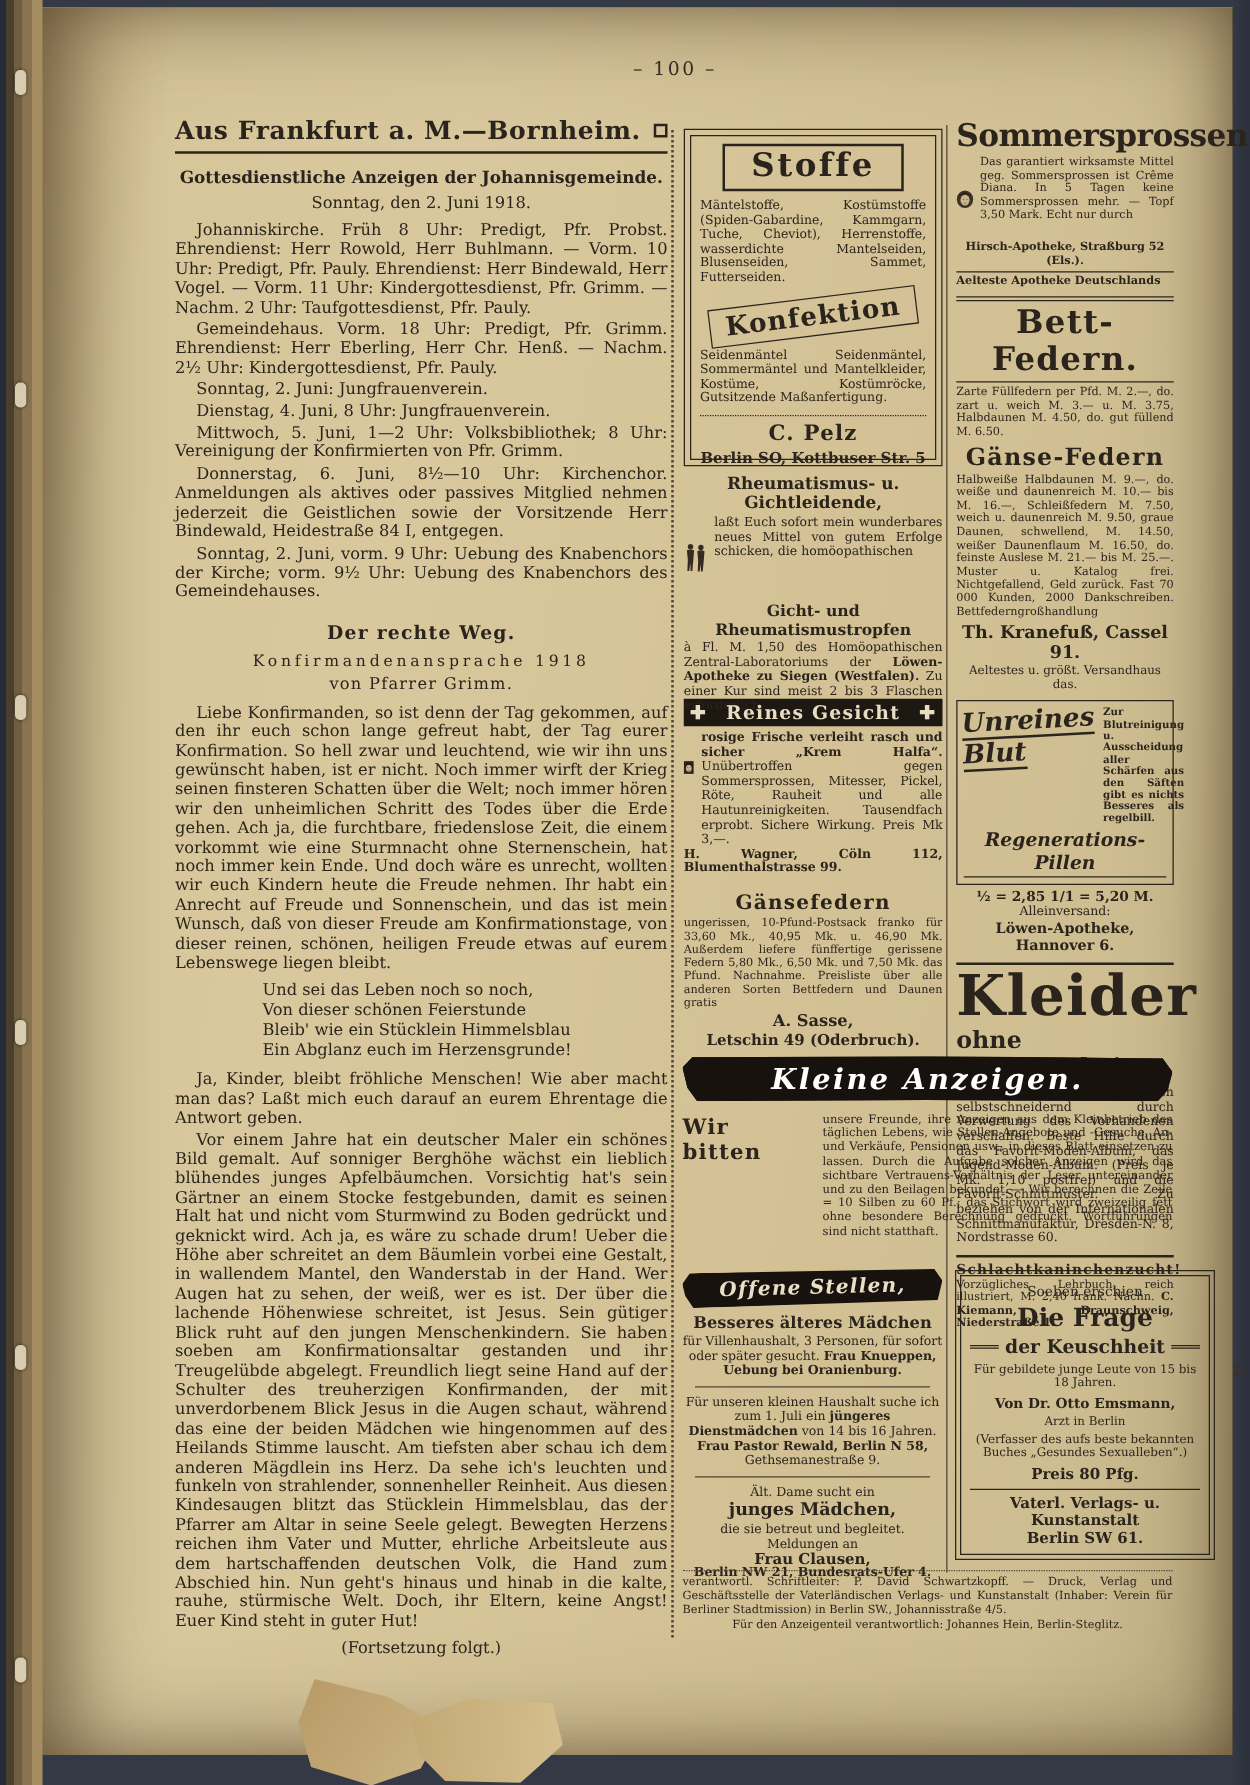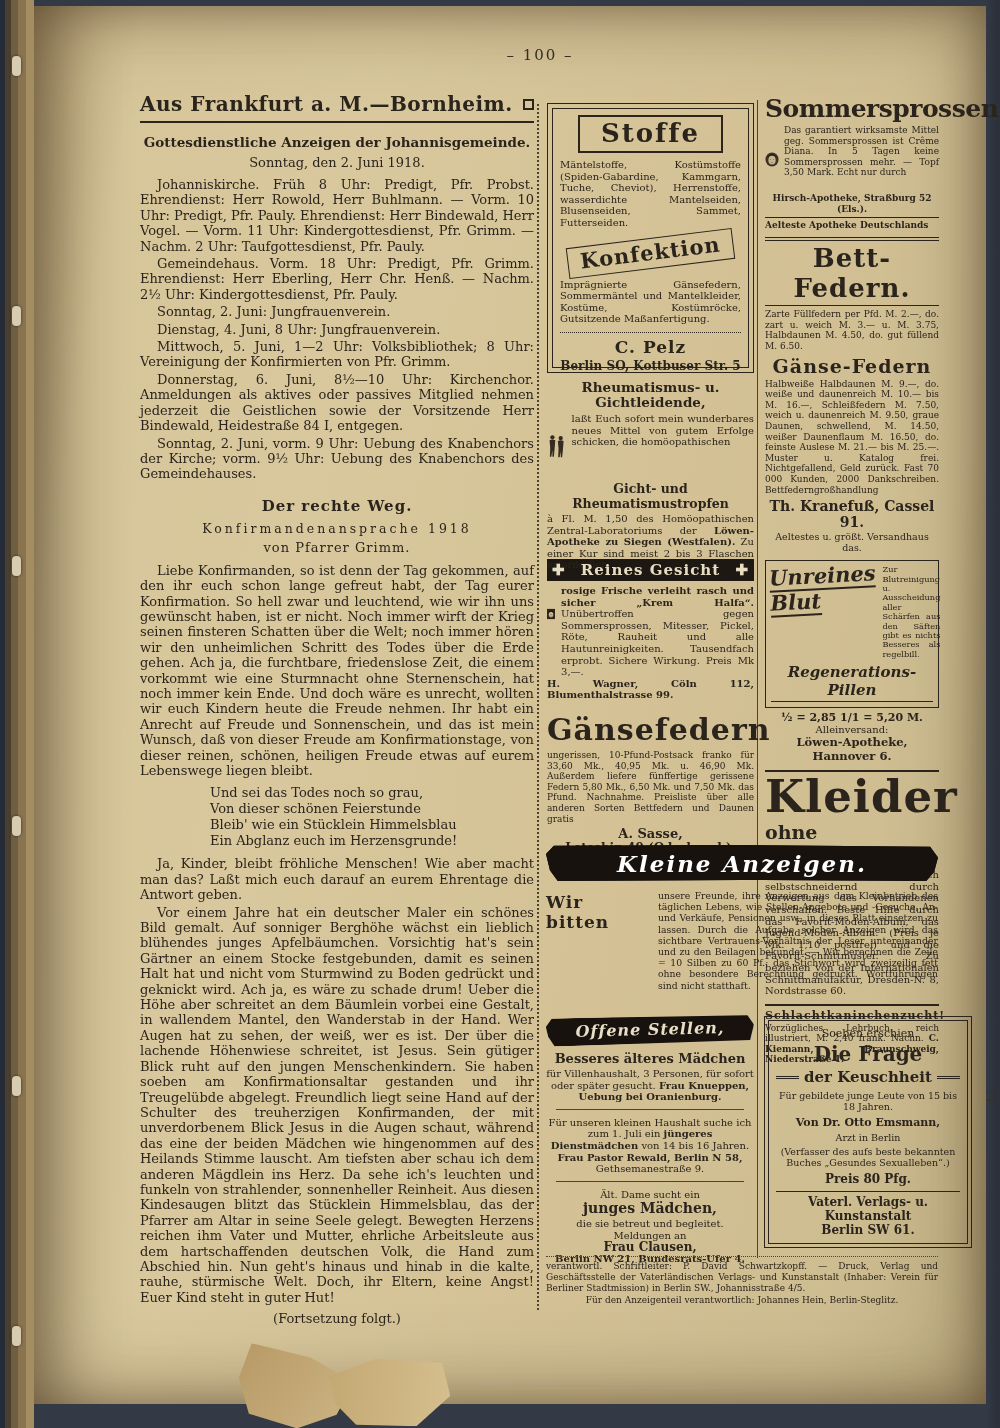--- a/index.html
+++ b/index.html
@@ -72,40 +72,40 @@
   .rheuma { height:172px; }
   .rheuma-title { font-size:13.5px; font-weight:bold; text-align:center; line-height:15px; margin-bottom:3px; }
   .rheuma-row { display:flex; gap:5px; }
   .rheuma-emph { font-size:12.5px; font-weight:bold; text-align:center; margin:2px 0; }
 
   .gesicht { height:146px; }
   .gesicht-banner { background:#1d1812; color:#e7ddc3; display:flex; align-items:center; justify-content:space-between; padding:2px 5px; font-size:15px; font-weight:bold; letter-spacing:1px; }
   .gesicht-row { display:flex; gap:6px; margin-top:4px; }
 
   .gaense { height:138px; }
-  .gaense-title { font-size:30px; font-weight:bold; text-align:center; letter-spacing:1px; margin-bottom:3px; }
+  .gaense-title { font-size:16px; font-weight:bold; text-align:center; letter-spacing:1px; margin-bottom:3px; }
 
   
   #col-right { left:765px; top:94px; width:174px; }
   .somm-title { font-size:25px; font-weight:bold; letter-spacing:-.5px; text-align:center; }
   .somm-row { display:flex; gap:5px; margin-top:2px; }
   .somm-foot { border-top:1.5px solid #2b241c; margin-top:3px; padding-top:2px; font-size:9px; text-align:left; font-weight:bold; }
 
   .bett { border-top:4px double #2b241c; margin-top:5px; padding-top:2px; }
   .bett-title { font-size:26px; font-weight:bold; text-align:center; letter-spacing:1px; border-bottom:1.5px solid #2b241c; padding-bottom:2px; margin-bottom:3px; }
   .bett-sub { font-size:19px; font-weight:bold; text-align:center; letter-spacing:1px; margin:3px 0 2px; }
   .bett-name { font-size:14px; font-weight:bold; text-align:center; margin-top:3px; }
   .bett-foot { font-size:9.5px; text-align:center; margin-top:1px; }
 
   .blut { margin-top:7px; }
   .blut-box { border:1.5px solid #2b241c; padding:4px 5px 5px; }
   .blut-row { display:flex; gap:5px; }
   .blut-title { flex:0 0 58%; font-style:italic; font-weight:bold; font-size:21px; line-height:22px; transform:rotate(-3deg); }
   .blut-title .u { border-bottom:2px solid #2b241c; display:inline-block; padding-bottom:1px; }
-  .blut-side { flex:1; font-size:8.2px; line-height:9.4px; font-weight:normal; text-align:justify; }
+  .blut-side { flex:1; font-size:8.2px; line-height:9.4px; font-weight:bold; text-align:justify; }
   .blut-prod { font-style:italic; font-weight:bold; font-size:15px; text-align:center; border-bottom:1.5px solid #2b241c; margin-top:4px; padding-bottom:2px; }
   .blut-price { font-size:11px; text-align:center; margin-top:3px; font-weight:bold; }
   .blut-dist { font-size:10px; text-align:center; }
   .blut-name { font-size:11.5px; font-weight:bold; text-align:center; }
 
   .kleider { border-top:2px solid #2b241c; margin-top:7px; padding-top:2px; }
   .kleider-title { font-size:45px; font-weight:bold; line-height:46px; letter-spacing:1px; }
   .kleider-sub { font-size:19px; font-weight:bold; margin:1px 0 4px; }
 
   .kaninchen { border-top:2px solid #2b241c; margin-top:6px; padding-top:3px; }
@@ -179,41 +179,41 @@
   <div class="p">Dienstag, 4. Juni, 8 Uhr: Jungfrauenverein.</div>
   <div class="p">Mittwoch, 5. Juni, 1—2 Uhr: Volksbibliothek; 8 Uhr: Vereinigung der Konfirmierten von Pfr. Grimm.</div>
   <div class="p">Donnerstag, 6. Juni, 8½—10 Uhr: Kirchenchor. Anmeldungen als aktives oder passives Mitglied nehmen jederzeit die Geistlichen sowie der Vorsitzende Herr Bindewald, Heidestraße 84 I, entgegen.</div>
   <div class="p">Sonntag, 2. Juni, vorm. 9 Uhr: Uebung des Knabenchors der Kirche; vorm. 9½ Uhr: Uebung des Knabenchors des Gemeindehauses.</div>
 
   <div class="sermon-title">Der rechte Weg.</div>
   <div class="sermon-sub1">Konfirmandenansprache 1918</div>
   <div class="sermon-sub2">von Pfarrer Grimm.</div>
   <div class="p">Liebe Konfirmanden, so ist denn der Tag gekommen, auf den ihr euch schon lange gefreut habt, der Tag eurer Konfirmation. So hell zwar und leuchtend, wie wir ihn uns gewünscht haben, ist er nicht. Noch immer wirft der Krieg seinen finsteren Schatten über die Welt; noch immer hören wir den unheimlichen Schritt des Todes über die Erde gehen. Ach ja, die furchtbare, friedenslose Zeit, die einem vorkommt wie eine Sturmnacht ohne Sternenschein, hat noch immer kein Ende. Und doch wäre es unrecht, wollten wir euch Kindern heute die Freude nehmen. Ihr habt ein Anrecht auf Freude und Sonnenschein, und das ist mein Wunsch, daß von dieser Freude am Konfirmationstage, von dieser reinen, schönen, heiligen Freude etwas auf eurem Lebenswege liegen bleibt.</div>
   <div class="poem">
-    <div>Und sei das Todes noch so grau,</div>
+    <div>Und sei das Leben noch so noch,</div>
     <div>Von dieser schönen Feierstunde</div>
     <div>Bleib' wie ein Stücklein Himmelsblau</div>
     <div>Ein Abglanz euch im Herzensgrunde!</div>
   </div>
   <div class="p">Ja, Kinder, bleibt fröhliche Menschen! Wie aber macht man das? Laßt mich euch darauf an eurem Ehrentage die Antwort geben.</div>
   <div class="p">Vor einem Jahre hat ein deutscher Maler ein schönes Bild gemalt. Auf sonniger Berghöhe wächst ein lieblich blühendes junges Apfelbäumchen. Vorsichtig hat's sein Gärtner an einem Stocke festgebunden, damit es seinen Halt hat und nicht vom Sturmwind zu Boden gedrückt und geknickt wird. Ach ja, es wäre zu schade drum! Ueber die Höhe aber schreitet an dem Bäumlein vorbei eine Gestalt, in wallendem Mantel, den Wanderstab in der Hand. Wer Augen hat zu sehen, der weiß, wer es ist. Der über die lachende Höhenwiese schreitet, ist Jesus. Sein gütiger Blick ruht auf den jungen Menschenkindern. Sie haben soeben am Konfirmationsaltar gestanden und ihr Treugelübde abgelegt. Freundlich liegt seine Hand auf der Schulter des treuherzigen Konfirmanden, der mit unverdorbenem Blick Jesus in die Augen schaut, während das eine der beiden Mädchen wie hingenommen auf des Heilands Stimme lauscht. Am tiefsten aber schau ich dem anderen Mägdlein ins Herz. Da sehe ich's leuchten und funkeln von strahlender, sonnenheller Reinheit. Aus diesen Kindesaugen blitzt das Stücklein Himmelsblau, das der Pfarrer am Altar in seine Seele gelegt. Bewegten Herzens reichen ihm Vater und Mutter, ehrliche Arbeitsleute aus dem hartschaffenden deutschen Volk, die Hand zum Abschied hin. Nun geht's hinaus und hinab in die kalte, rauhe, stürmische Welt. Doch, ihr Eltern, keine Angst! Euer Kind steht in guter Hut!</div>
   <div class="continuation">(Fortsetzung folgt.)</div>
 </div>
 
 <div class="abs divider-dotted"></div>
 <div class="abs divider-solid"></div>
 
 <div id="col-mid" class="abs">
 
   <div class="ad stoffe-box">
     <div class="stoffe-inner">
       <div class="stoffe-title-box">Stoffe</div>
       <div class="smalltext">Mäntelstoffe, Kostümstoffe (Spiden-Gabardine, Kammgarn, Tuche, Cheviot), Herrenstoffe, wasserdichte Mantelseiden, Blusenseiden, Sammet, Futterseiden.</div>
       <div class="konfektion">Konfektion</div>
-      <div class="smalltext center">Imprägnierte Gänsefedern, Sommermäntel und Mantelkleider, Kostüme, Kostümröcke, Gutsitzende Maßanfertigung.</div>
+      <div class="smalltext center">Seidenmäntel Seidenmäntel, Sommermäntel und Mantelkleider, Kostüme, Kostümröcke, Gutsitzende Maßanfertigung.</div>
       <div class="pelz-rule"></div>
       <div class="pelz-name">C. Pelz</div>
       <div class="pelz-addr">Berlin SO, Kottbuser Str. 5</div>
     </div>
   </div>
 
   <div class="ad rheuma">
     <div class="rheuma-title">Rheumatismus- u. Gichtleidende,</div>
     <div class="rheuma-row">
       <svg width="54" height="66" viewBox="0 0 54 66">

